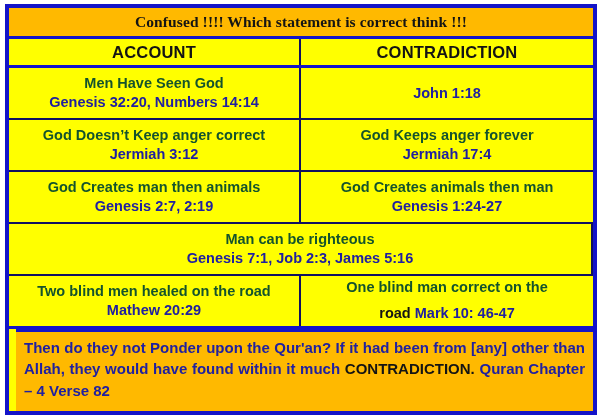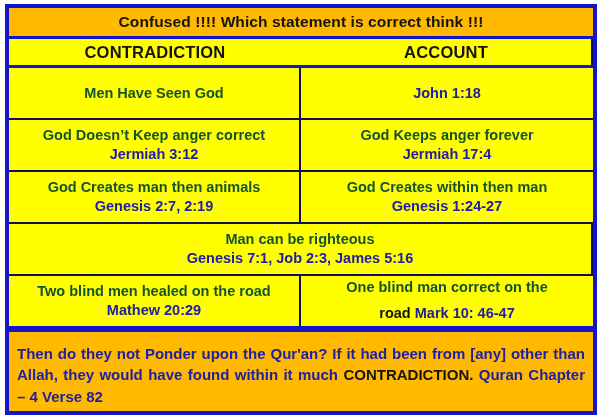--- a/index.html
+++ b/index.html
@@ -36,20 +36,21 @@
     display: flex;
     align-items: center;
     justify-content: center;
   }
   .title-text {
     color: #141414;
     font-size: 15.5px;
     font-weight: bold;
     letter-spacing: 0.1px;
     white-space: nowrap;
+    font-family: Liberation Serif, serif;
   }
 
   
   .table {
     flex: 1 1 auto;
     display: flex;
     flex-direction: column;
     background: #ffff00;
     min-height: 0;
   }
@@ -108,21 +109,22 @@
 
   
   .footer {
     flex: 0 0 82px;
     background: #ffb900;
     border-top: 3px solid #1414c8;
     box-sizing: border-box;
     padding: 5px 8px 4px 8px;
     display: flex;
     flex-direction: column;
-    justify-content: flex-end;
+    justify-content: flex-start;
+    margin-left: 7px;
   }
   .footer-text {
     font-size: 15px;
     font-weight: bold;
     color: #2020a0;
     line-height: 1.42;
     text-align: justify;
     text-align-last: left;
     margin: 0;
   }
@@ -138,31 +140,32 @@
 
 <div class="poster">
 
   <div class="title-band">
     <span class="title-text">Confused !!!! Which statement is correct think !!!</span>
   </div>
 
   <div class="table">
 
     <div class="row header-row">
+      <div class="cell left">
+        <span class="col-head">ACCOUNT</span>
+      </div>
       <div class="cell">
         <span class="col-head">CONTRADICTION</span>
       </div>
-      <div class="cell left">
-        <span class="col-head">ACCOUNT</span>
-      </div>
     </div>
 
     <div class="row">
       <div class="cell left">
         <span class="statement">Men Have Seen God</span>
+        <span class="reference">Genesis 32:20, Numbers 14:14</span>
       </div>
       <div class="cell">
         <span class="reference">John 1:18</span>
       </div>
     </div>
 
     <div class="row">
       <div class="cell left">
         <span class="statement">God Doesn’t Keep anger correct</span>
         <span class="reference">Jermiah 3:12</span>
@@ -172,21 +175,21 @@
         <span class="reference">Jermiah 17:4</span>
       </div>
     </div>
 
     <div class="row">
       <div class="cell left">
         <span class="statement">God Creates man then animals</span>
         <span class="reference">Genesis 2:7, 2:19</span>
       </div>
       <div class="cell">
-        <span class="statement">God Creates within then man</span>
+        <span class="statement">God Creates animals then man</span>
         <span class="reference">Genesis 1:24-27</span>
       </div>
     </div>
 
     <div class="row">
       <div class="cell left">
         <span class="statement">Man can be righteous</span>
         <span class="reference">Genesis 7:1, Job 2:3, James 5:16</span>
       </div>
     </div>

